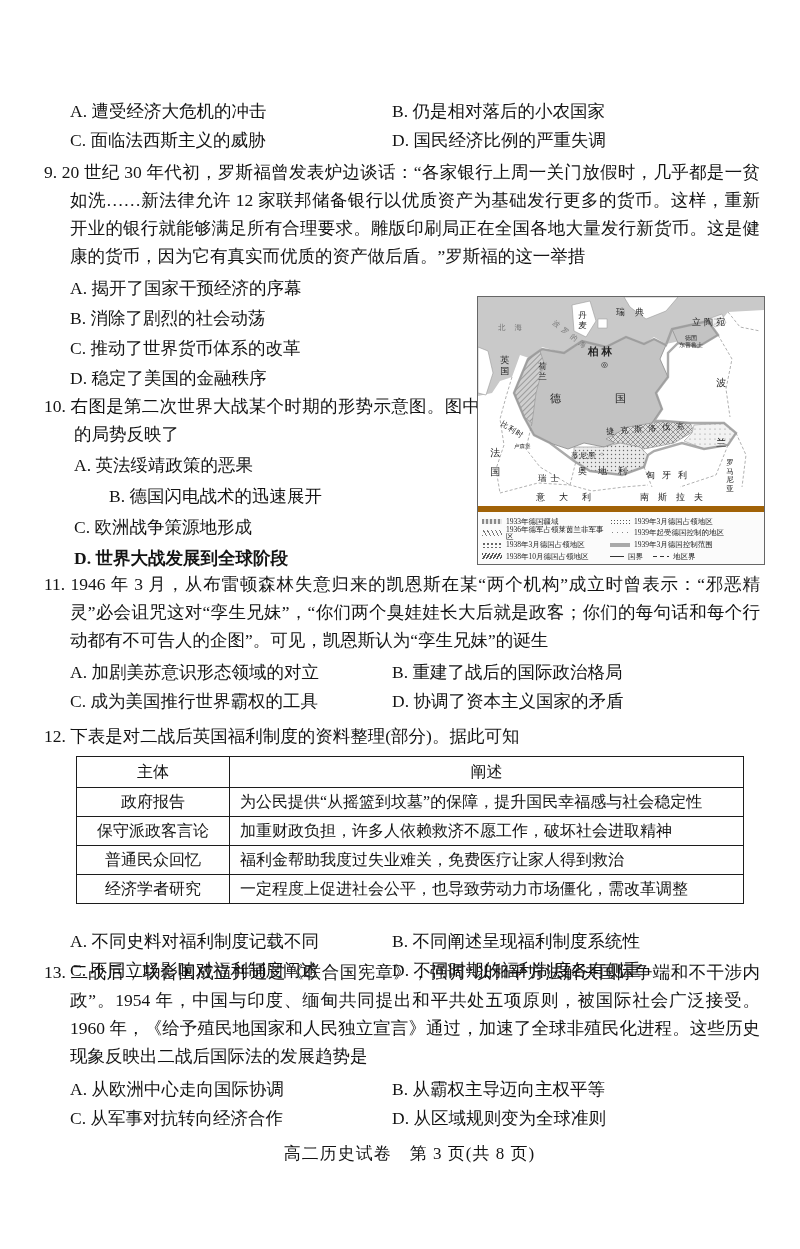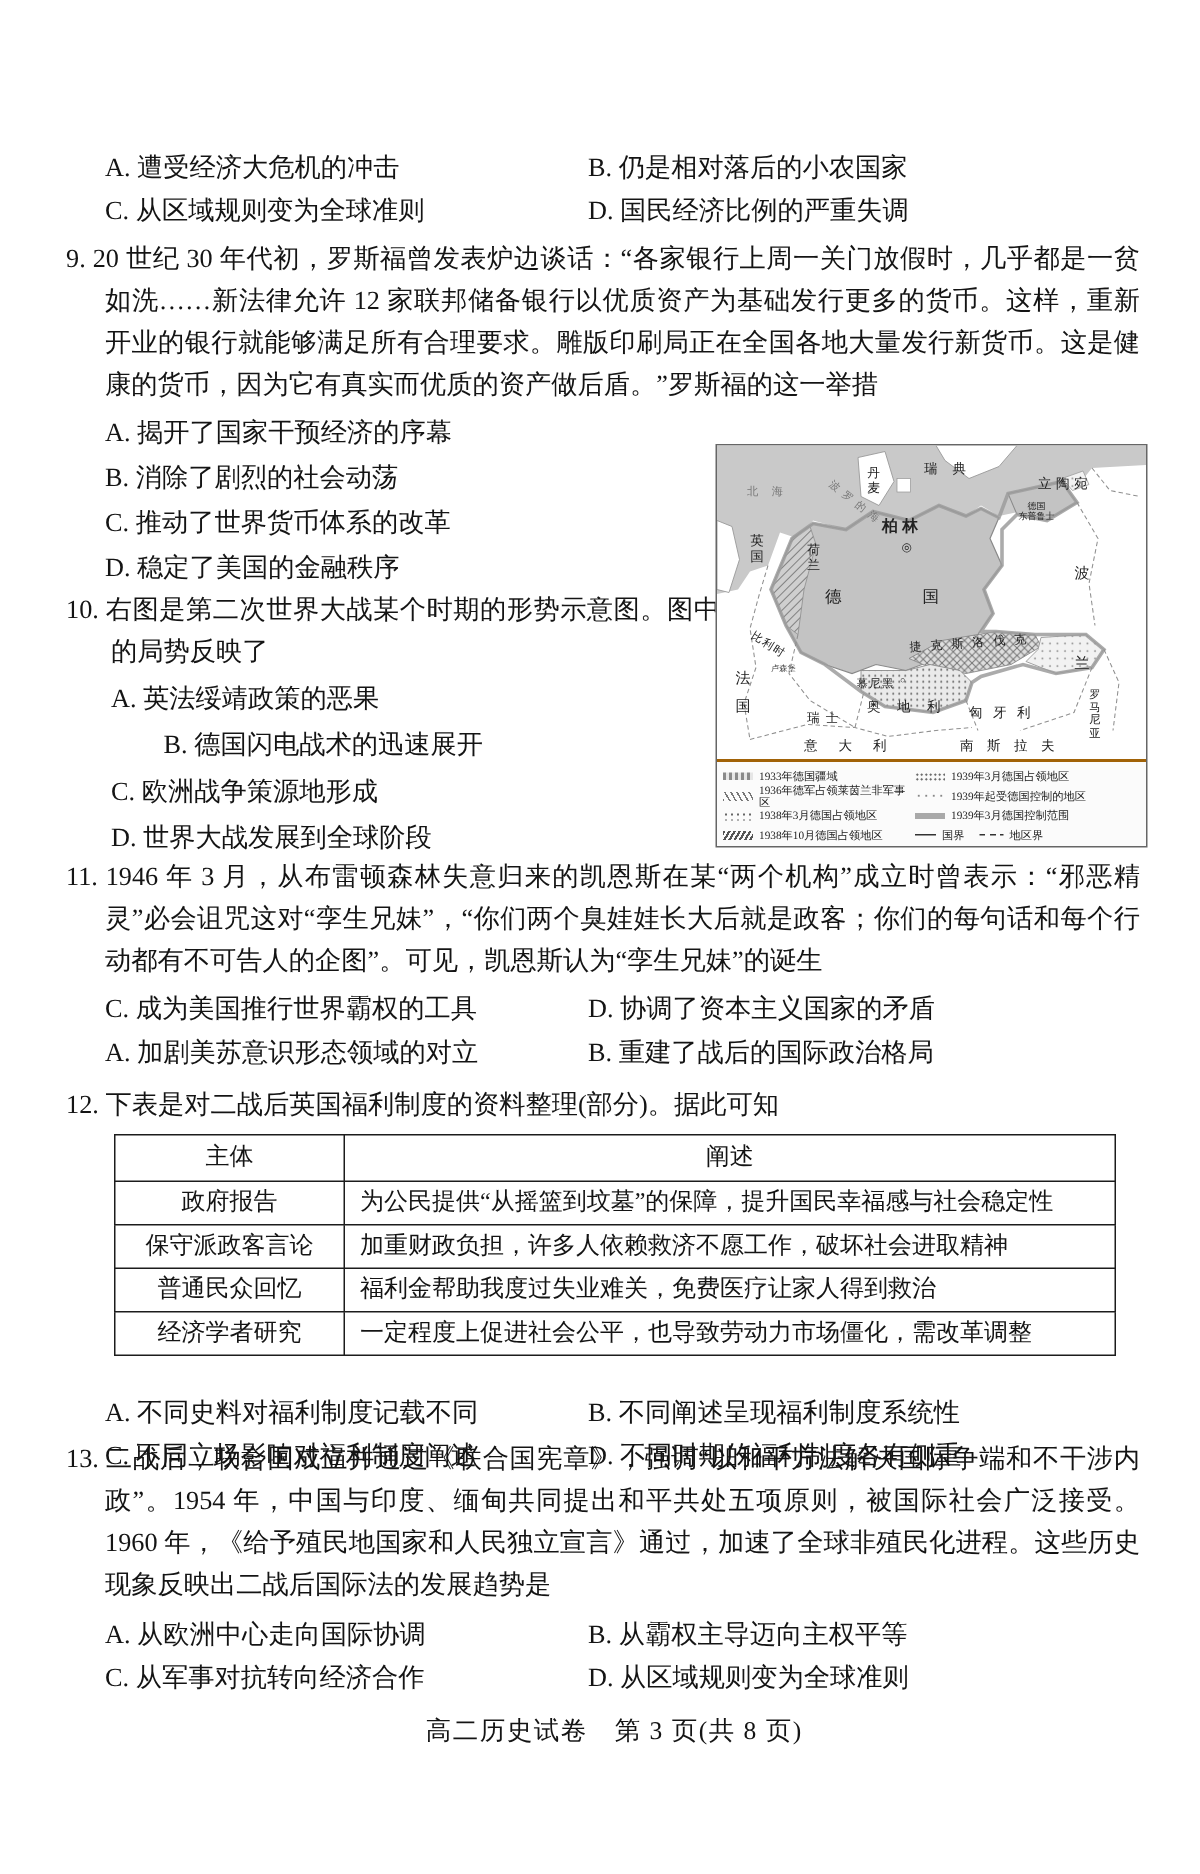--- a/index.html
+++ b/index.html
@@ -31,21 +31,21 @@
   .wtable td.c2 { text-align:left; padding-left:10px; }
 
   .footer { position:absolute; left:0; right:0; top:1140px; text-align:center; font-size:17px; letter-spacing:1px;padding-left:19px; }
 
   
   .map { position:absolute; left:477px; top:296px; width:286px; height:267px;
          border:1px solid #666; background:#fff; overflow:hidden; }
   .map svg { display:block; }
   .mlbl { position:absolute; white-space:nowrap; color:#222; font-family:"Liberation Serif","DejaVu Serif",serif; line-height:1.2; }
   .v { width:1.05em; white-space:normal; text-align:center; word-break:break-all; }
-  .legend { position:absolute; left:0; right:0; top:209px; bottom:0; border-top:2px solid #a16207;
+  .legend { position:absolute; left:0; right:0; top:209px; bottom:0; border-top:6px solid #a16207;
             background:#fbfbfb; display:flex; font-size:7.5px; line-height:1; color:#222; padding:4px 2px 2px 4px; box-sizing:border-box; }
   .lgcol { display:flex; flex-direction:column; justify-content:space-between; }
   .lgcol.left { width:128px; flex:none; }
   .lgcol.right { flex:1; }
   .lgrow { display:flex; align-items:center; height:11px; }
   .sw { width:20px; height:6px; margin-right:4px; flex:none; }
   .sw.s1933 { height:5px; background:repeating-linear-gradient(90deg,#8a8a8a 0 2px,#e6e6e6 2px 4px); }
   .sw.s1936 { background:repeating-linear-gradient(60deg,#777 0 1px,transparent 1px 3.5px); }
   .sw.s1938m { background-image:radial-gradient(#666 30%,transparent 32%); background-size:4px 4px; }
   .sw.s1938o { background:repeating-linear-gradient(120deg,#555 0 1.5px,transparent 1.5px 3px); }
@@ -60,21 +60,21 @@
 
 <div class="page">
 
   <div class="sect" style="top:96px;">
     <div class="opts">
       <div class="pair">
         <span class="l opt">A. 遭受经济大危机的冲击</span>
         <span class="r opt">B. 仍是相对落后的小农国家</span>
       </div>
       <div class="pair">
-        <span class="l opt">C. 从区域规则变为全球准则</span>
+        <span class="l opt">C. 面临法西斯主义的威胁</span>
         <span class="r opt">D. 国民经济比例的严重失调</span>
       </div>
     </div>
   </div>
 
   <div class="sect" style="top:158px;">
     <div class="stem">9. 20 世纪 30 年代初，罗斯福曾发表炉边谈话：“各家银行上周一关门放假时，几乎都是一贫如洗……新法律允许 12 家联邦储备银行以优质资产为基础发行更多的货币。这样，重新开业的银行就能够满足所有合理要求。雕版印刷局正在全国各地大量发行新货币。这是健康的货币，因为它有真实而优质的资产做后盾。”罗斯福的这一举措</div>
     <div class="opts" style="margin-top:4px;">
       <span class="opt">A. 揭开了国家干预经济的序幕</span>
       <span class="opt" style="margin-top:2px;">B. 消除了剧烈的社会动荡</span>
@@ -82,21 +82,21 @@
       <span class="opt" style="margin-top:2px;">D. 稳定了美国的金融秩序</span>
     </div>
   </div>
 
   <div class="sect" id="q10" style="top:392px;">
     <div class="stem">10. 右图是第二次世界大战某个时期的形势示意图。图中的局势反映了</div>
     <div class="opts" style="margin-top:3px;">
       <span class="opt">A. 英法绥靖政策的恶果</span>
       <span class="opt" style="margin-top:3px;margin-left:35px;">B. 德国闪电战术的迅速展开</span>
       <span class="opt" style="margin-top:3px;">C. 欧洲战争策源地形成</span>
-      <span class="opt" style="margin-top:3px;">D. 世界大战发展到全球阶段</span>
+      <span class="opt" style="margin-top:3px;font-weight:bold;">D. 世界大战发展到全球阶段</span>
     </div>
   </div>
 
   <div class="map">
     <svg viewBox="0 0 286 209" width="286" height="209">
       <defs>
         <pattern id="hatch" width="4" height="4" patternUnits="userSpaceOnUse" patternTransform="rotate(45)">
           <rect width="4" height="4" fill="#cfcfcf"></rect>
             <line x1="0" y1="0" x2="0" y2="4" stroke="#6f6f6f" stroke-width="1.1"></line>
         </pattern>
@@ -215,26 +215,26 @@
             <span>地区界</span>
         </div>
       </div>
     </div>
   </div>
 
   <div class="sect" style="top:570px;">
     <div class="stem">11. 1946 年 3 月，从布雷顿森林失意归来的凯恩斯在某“两个机构”成立时曾表示：“邪恶精灵”必会诅咒这对“孪生兄妹”，“你们两个臭娃娃长大后就是政客；你们的每句话和每个行动都有不可告人的企图”。可见，凯恩斯认为“孪生兄妹”的诞生</div>
     <div class="opts" style="margin-top:4px;">
       <div class="pair">
+        <span class="l opt">A. 加剧美苏意识形态领域的对立</span>
+        <span class="r opt">B. 重建了战后的国际政治格局</span>
+      </div>
+      <div class="pair">
         <span class="l opt">C. 成为美国推行世界霸权的工具</span>
         <span class="r opt">D. 协调了资本主义国家的矛盾</span>
-      </div>
-      <div class="pair">
-        <span class="l opt">A. 加剧美苏意识形态领域的对立</span>
-        <span class="r opt">B. 重建了战后的国际政治格局</span>
       </div>
     </div>
   </div>
 
   <div class="sect" style="top:722px;">
     <div class="stem">12. 下表是对二战后英国福利制度的资料整理(部分)。据此可知</div>
     <table class="wtable">
       <tbody>
           <tr>
         <th>主体</th>

